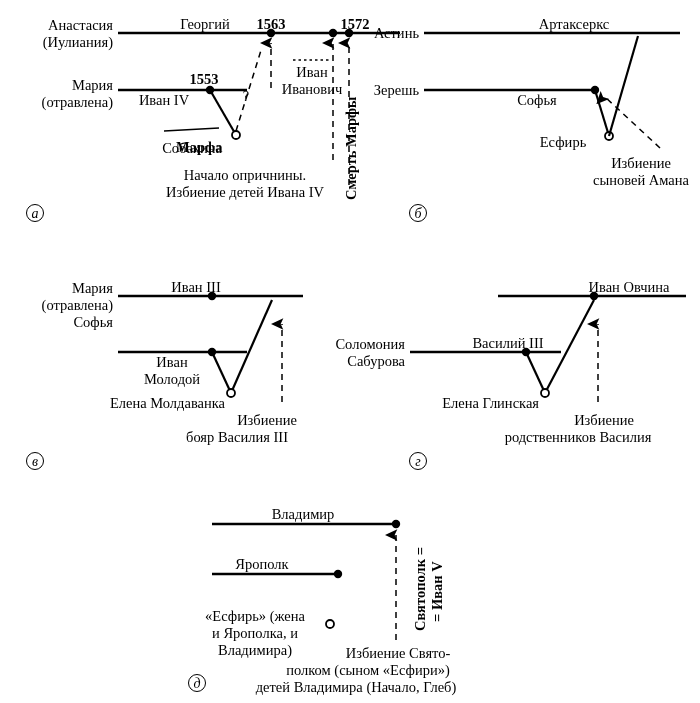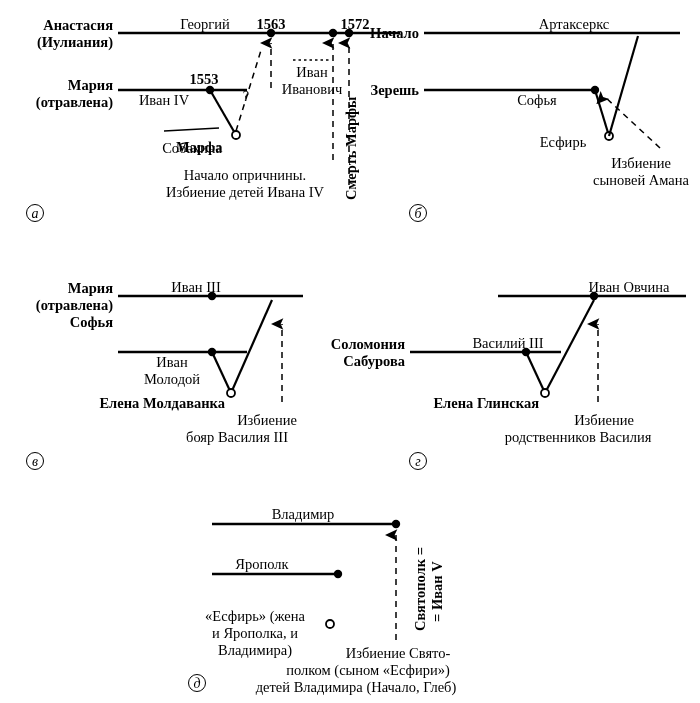--- a/index.html
+++ b/index.html
@@ -31,21 +31,21 @@
   .lbl {
     position: absolute;
     font-family: "Liberation Serif", serif;
     font-size: 14.5px;
     line-height: 16.5px;
     white-space: pre;
     color: #000;
   }
   .bold { font-weight: bold; }
   .ctr { text-align: center; transform: translateX(-50%); }
-  .rgt { text-align: right; transform: translateX(-100%); font-weight: bold; }
+  .rgt { text-align: right; transform: translateX(-100%); }
   .panel-id {
     position: absolute;
     font-family: "Liberation Serif", serif;
     font-style: italic;
     font-size: 14px;
     width: 18px;
     height: 18px;
     line-height: 17px;
     text-align: center;
     border: 1.2px solid #000;
@@ -162,21 +162,21 @@
     <line x1="164" y1="131" x2="219" y2="128" stroke="#000" stroke-width="1.6"></line>
   </svg>
 
   <div class="vert bold" style="left:343px; top:98px; height:102px;">Смерть Марфы</div>
 
   <div class="lbl ctr" style="left:245px; top:184px;">Избиение детей Ивана IV</div>
   <div class="lbl ctr" style="left:245px; top:167px;">Начало опричнины.</div>
 
   <div class="panel-id" style="left:26px; top:204px;">а</div>
 
-  <div class="lbl rgt" style="left:419px; top:25px;">Начало</div>
+  <div class="lbl rgt" style="left:419px; top:25px;">Астинь</div>
   <div class="lbl ctr" style="left:574px; top:16px;">Артаксеркс</div>
   <div class="lbl rgt" style="left:419px; top:82px;">Зерешь</div>
   <div class="lbl ctr" style="left:537px; top:92px;">Софья</div>
   <div class="lbl ctr" style="left:563px; top:134px;">Есфирь</div>
   <div class="lbl ctr" style="left:641px; top:155px;">Избиение</div>
   <div class="lbl ctr" style="left:641px; top:172px;">сыновей Амана</div>
 
   <div class="panel-id" style="left:409px; top:204px;">б</div>
 
   <div class="lbl rgt" style="left:113px; top:280px;">Мария</div>

